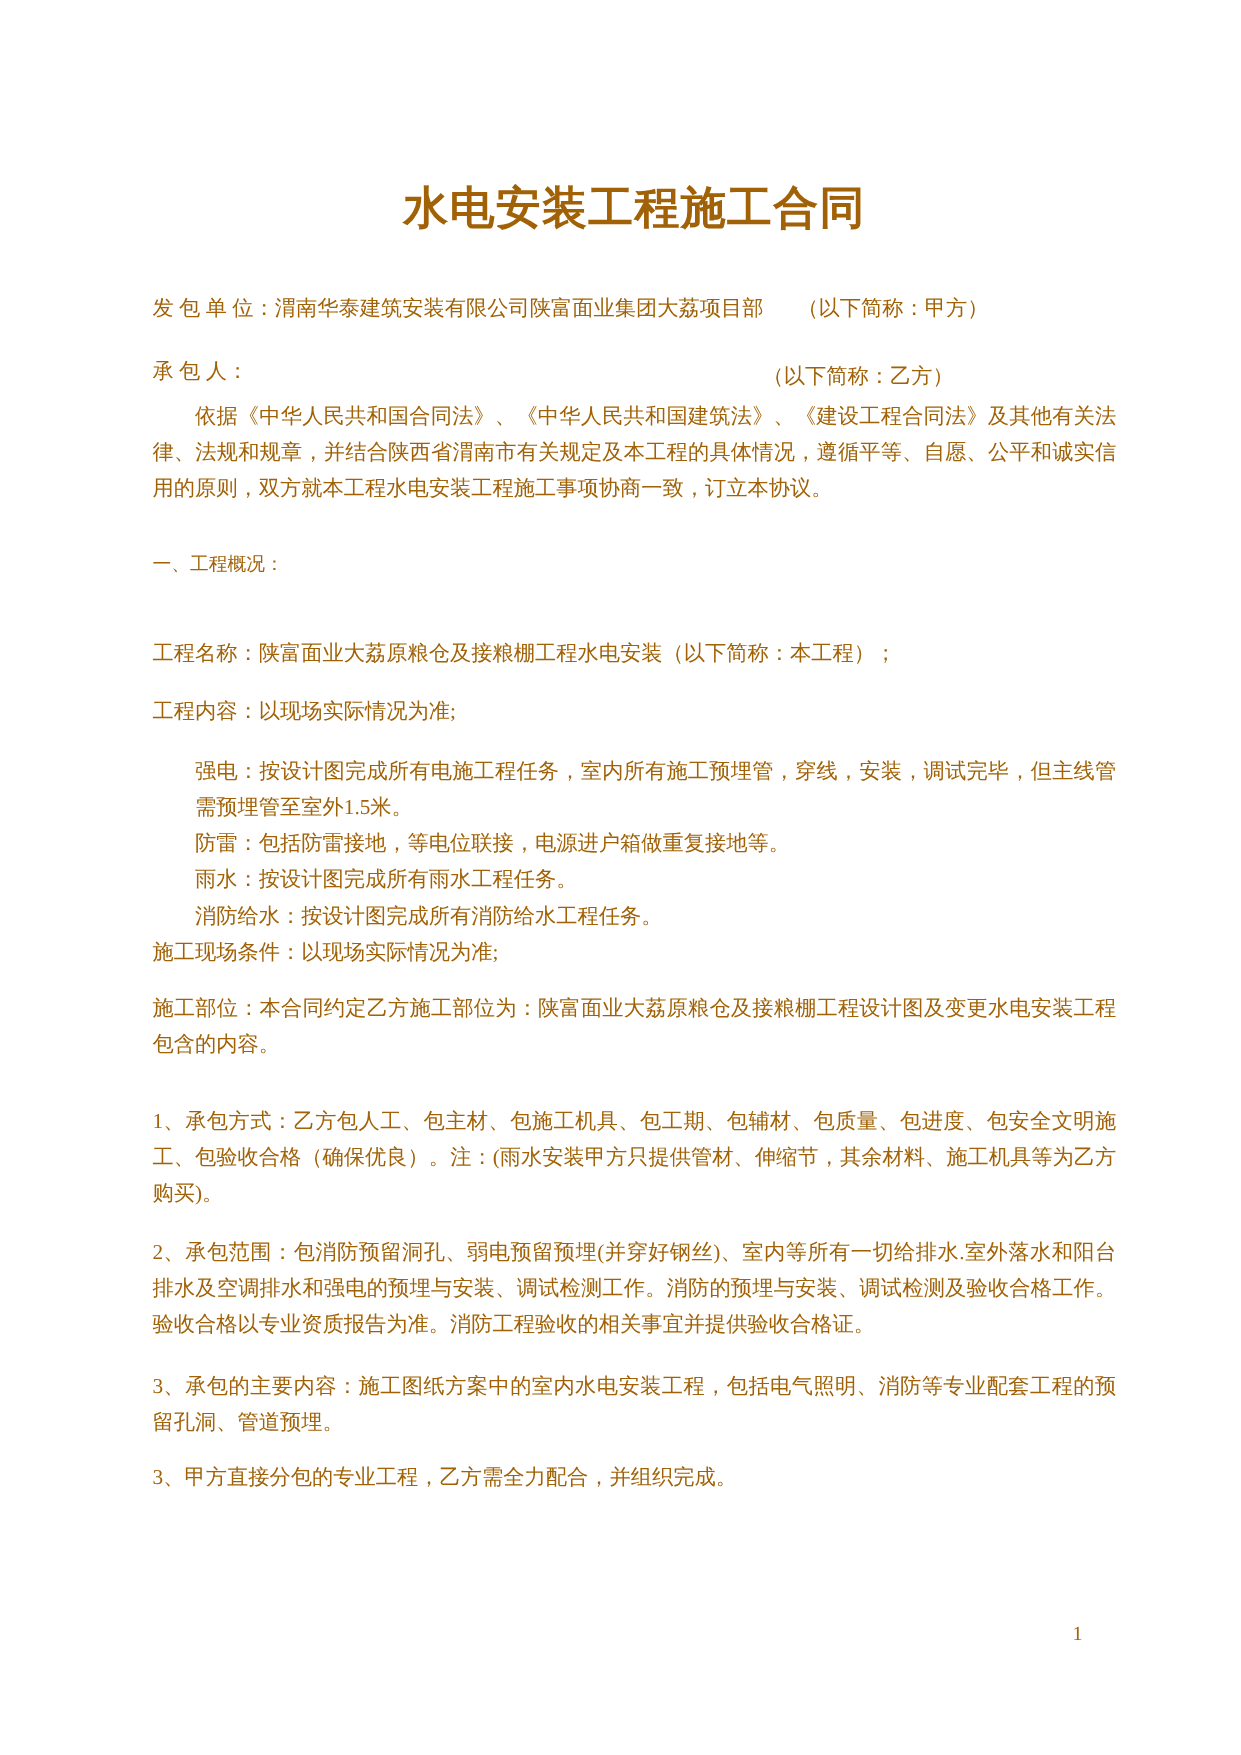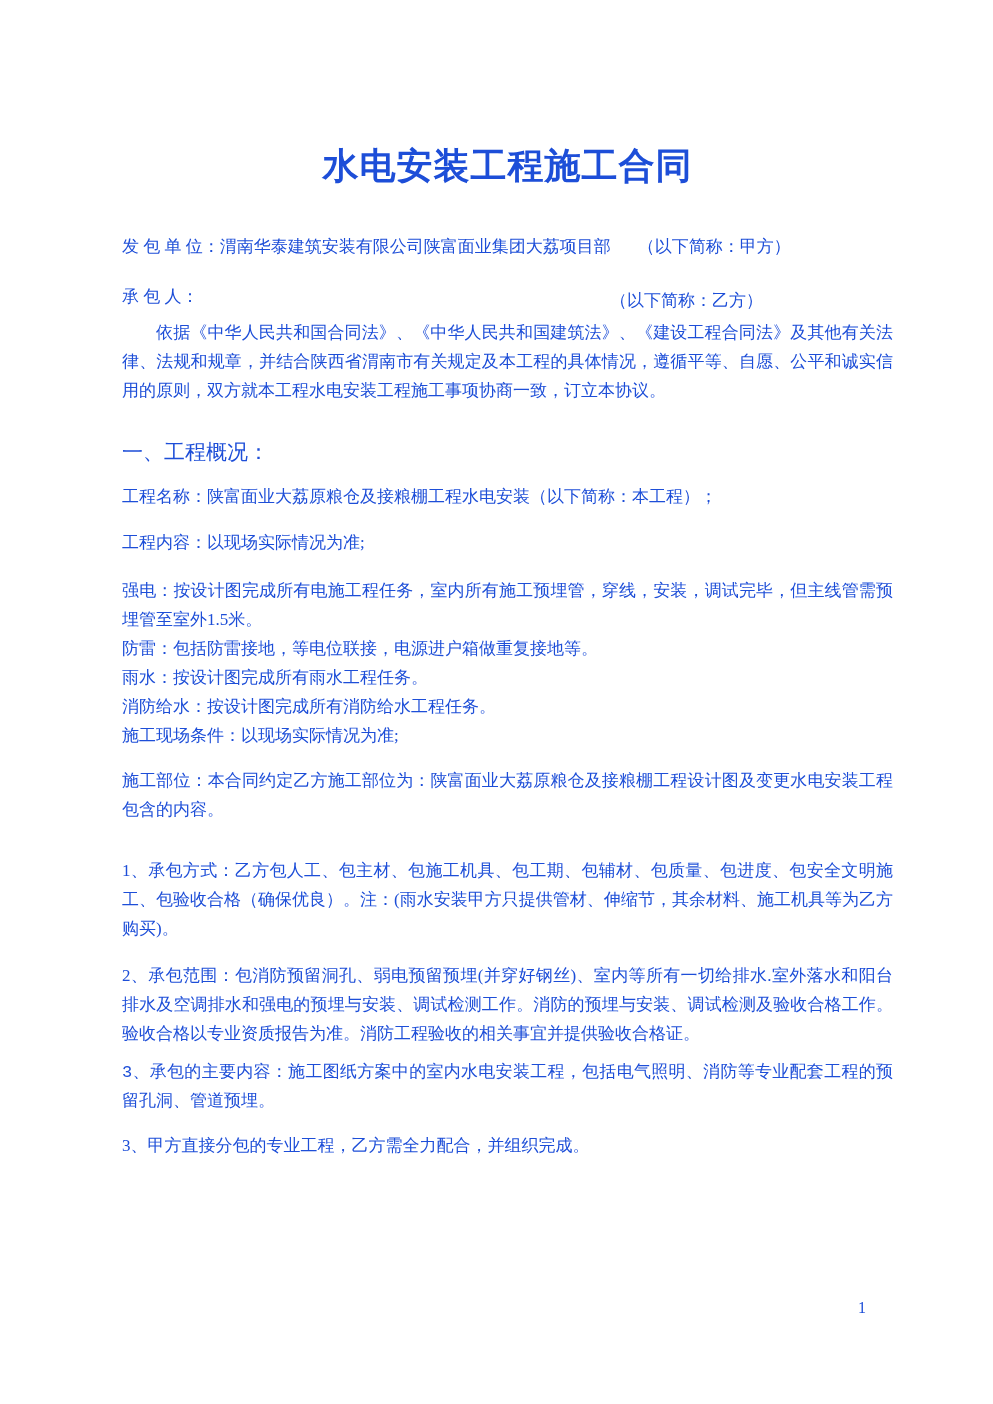--- a/index.html
+++ b/index.html
@@ -8,58 +8,58 @@
     background: #ffffff;
   }
   .page {
     position: relative;
     width: 993px;
     height: 1404px;
     background: #ffffff;
     box-sizing: border-box;
     padding: 142px 100px 0 122px;
     font-family: "Liberation Serif", "DejaVu Serif", serif;
-    color: #1d4ed8;
+    color: #a16207;
     overflow: hidden;
   }
   .title {
     margin: 0;
     font-size: 36px;
     line-height: 48px;
     font-weight: bold;
     text-align: center;
     letter-spacing: 1px;
   }
   p, h2 {
     margin: 0;
     font-size: 17px;
     line-height: 29px;
     text-align: justify;
   }
   h2 {
-    font-size: 21px;
+    font-size: 15px;
     line-height: 34px;
     font-weight: normal;
   }
   .line-employer    { margin-top: 42px; }
   .line-contractor  { margin-top: 21px; position: relative; }
   .contractor-alias { position: absolute; left: 488px; top: 4px; }
   .employer-alias   { margin-left: 27px; }
   .preamble         { margin-top: 7px; text-indent: 2em; }
   .s1-heading       { margin-top: 30px; }
-  .project-name     { margin-top: 13px; }
+  .project-name     { margin-top: 39px; }
   .project-content  { margin-top: 17px; }
   .items            { margin-top: 19px; }
-  .items p          { }
+  .items p          { margin-left: 34px; }
   .site-condition   { margin-top: 0; }
   .construction-part{ margin-top: 16px; }
   .s2-heading       { margin-top: 51px; }
   .clause-1         { margin-top: 32px; }
   .clause-2         { margin-top: 18px; }
-  .clause-3         { margin-top: 10px; font-family: Liberation Mono, monospace; }
+  .clause-3         { margin-top: 20px; }
   .clause-4         { margin-top: 15px; }
   .page-number {
     position: absolute;
     left: 858px;
     top: 1298px;
     font-size: 16px;
     line-height: 20px;
   }
 </style>
 </head>

